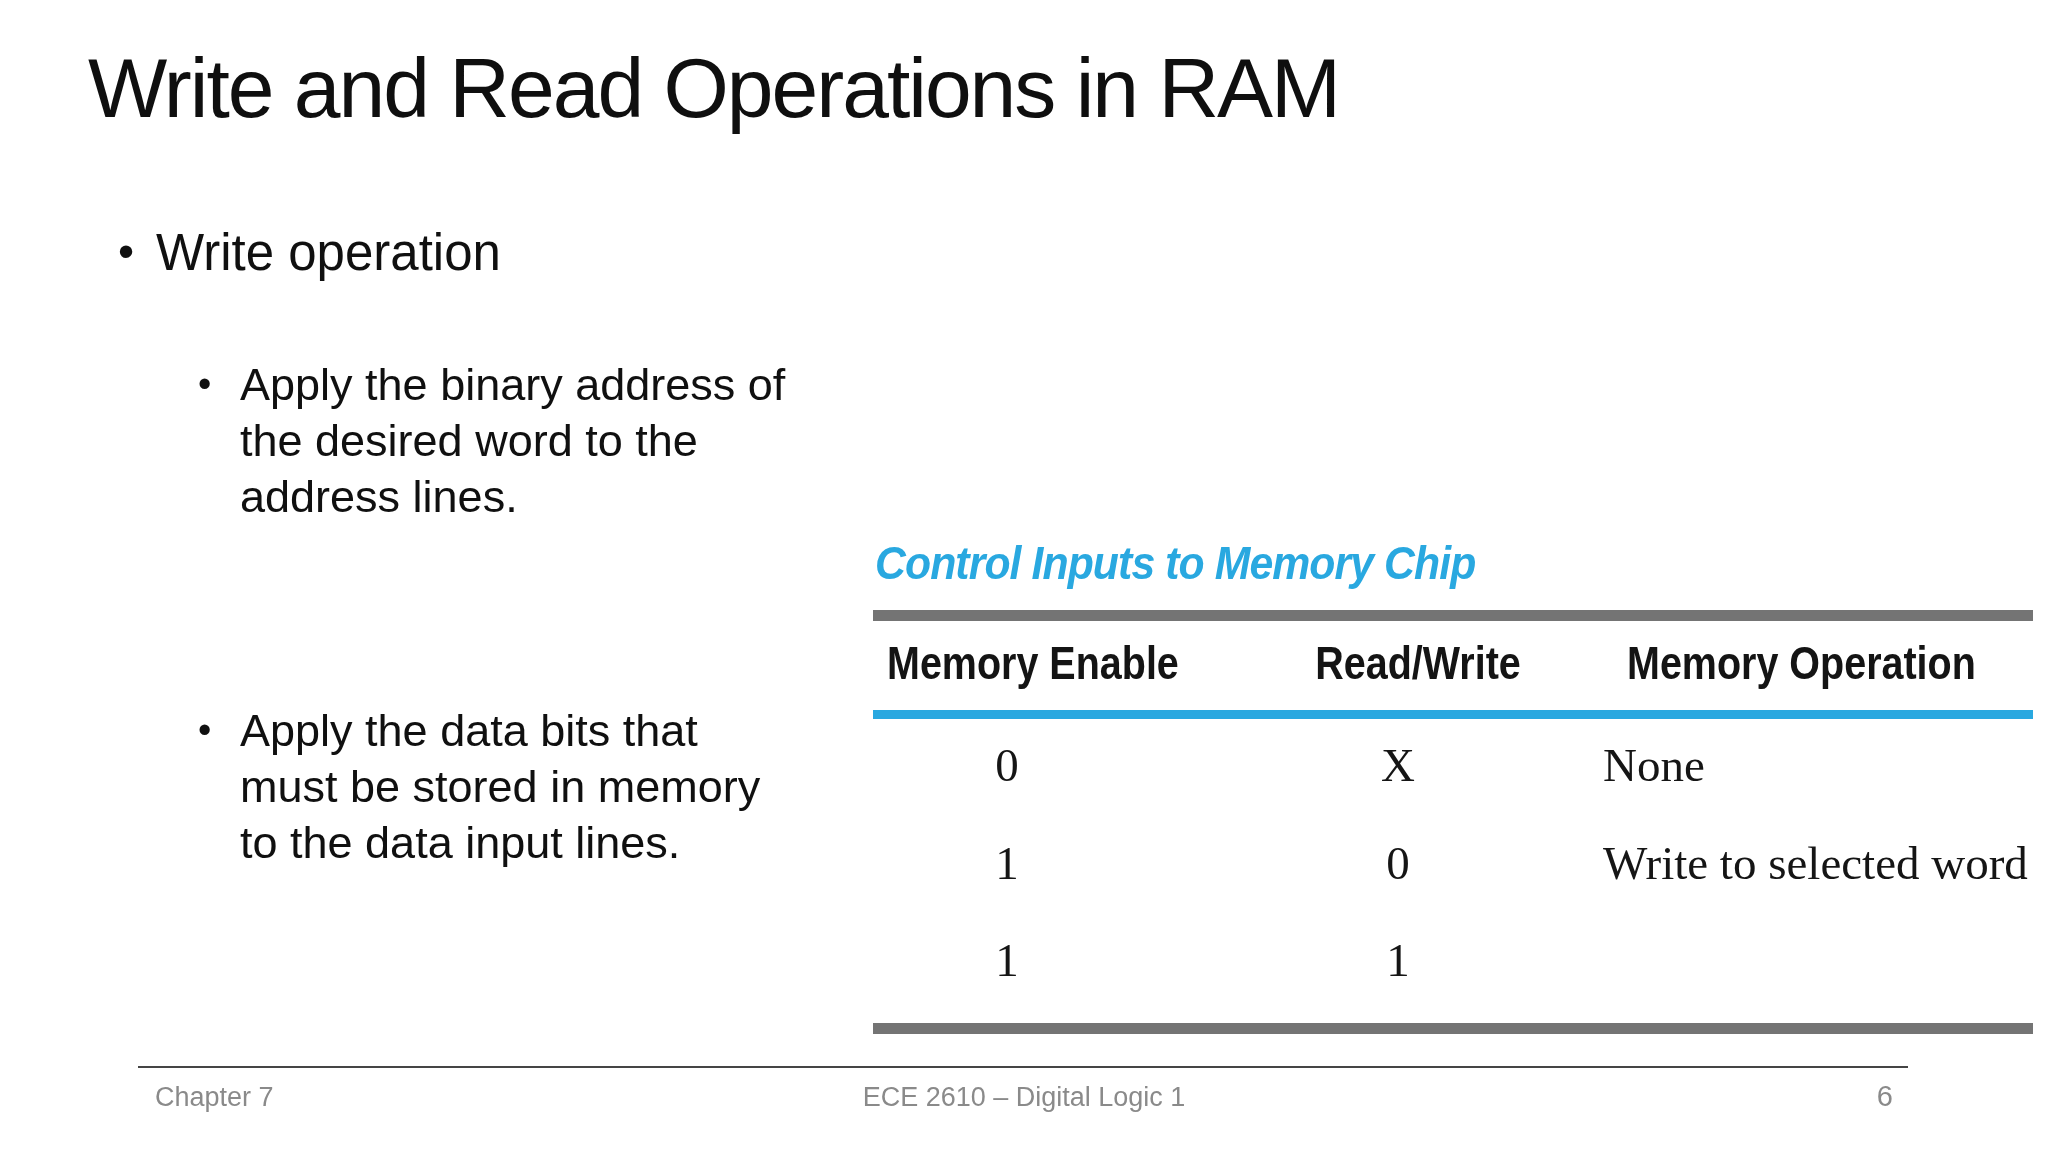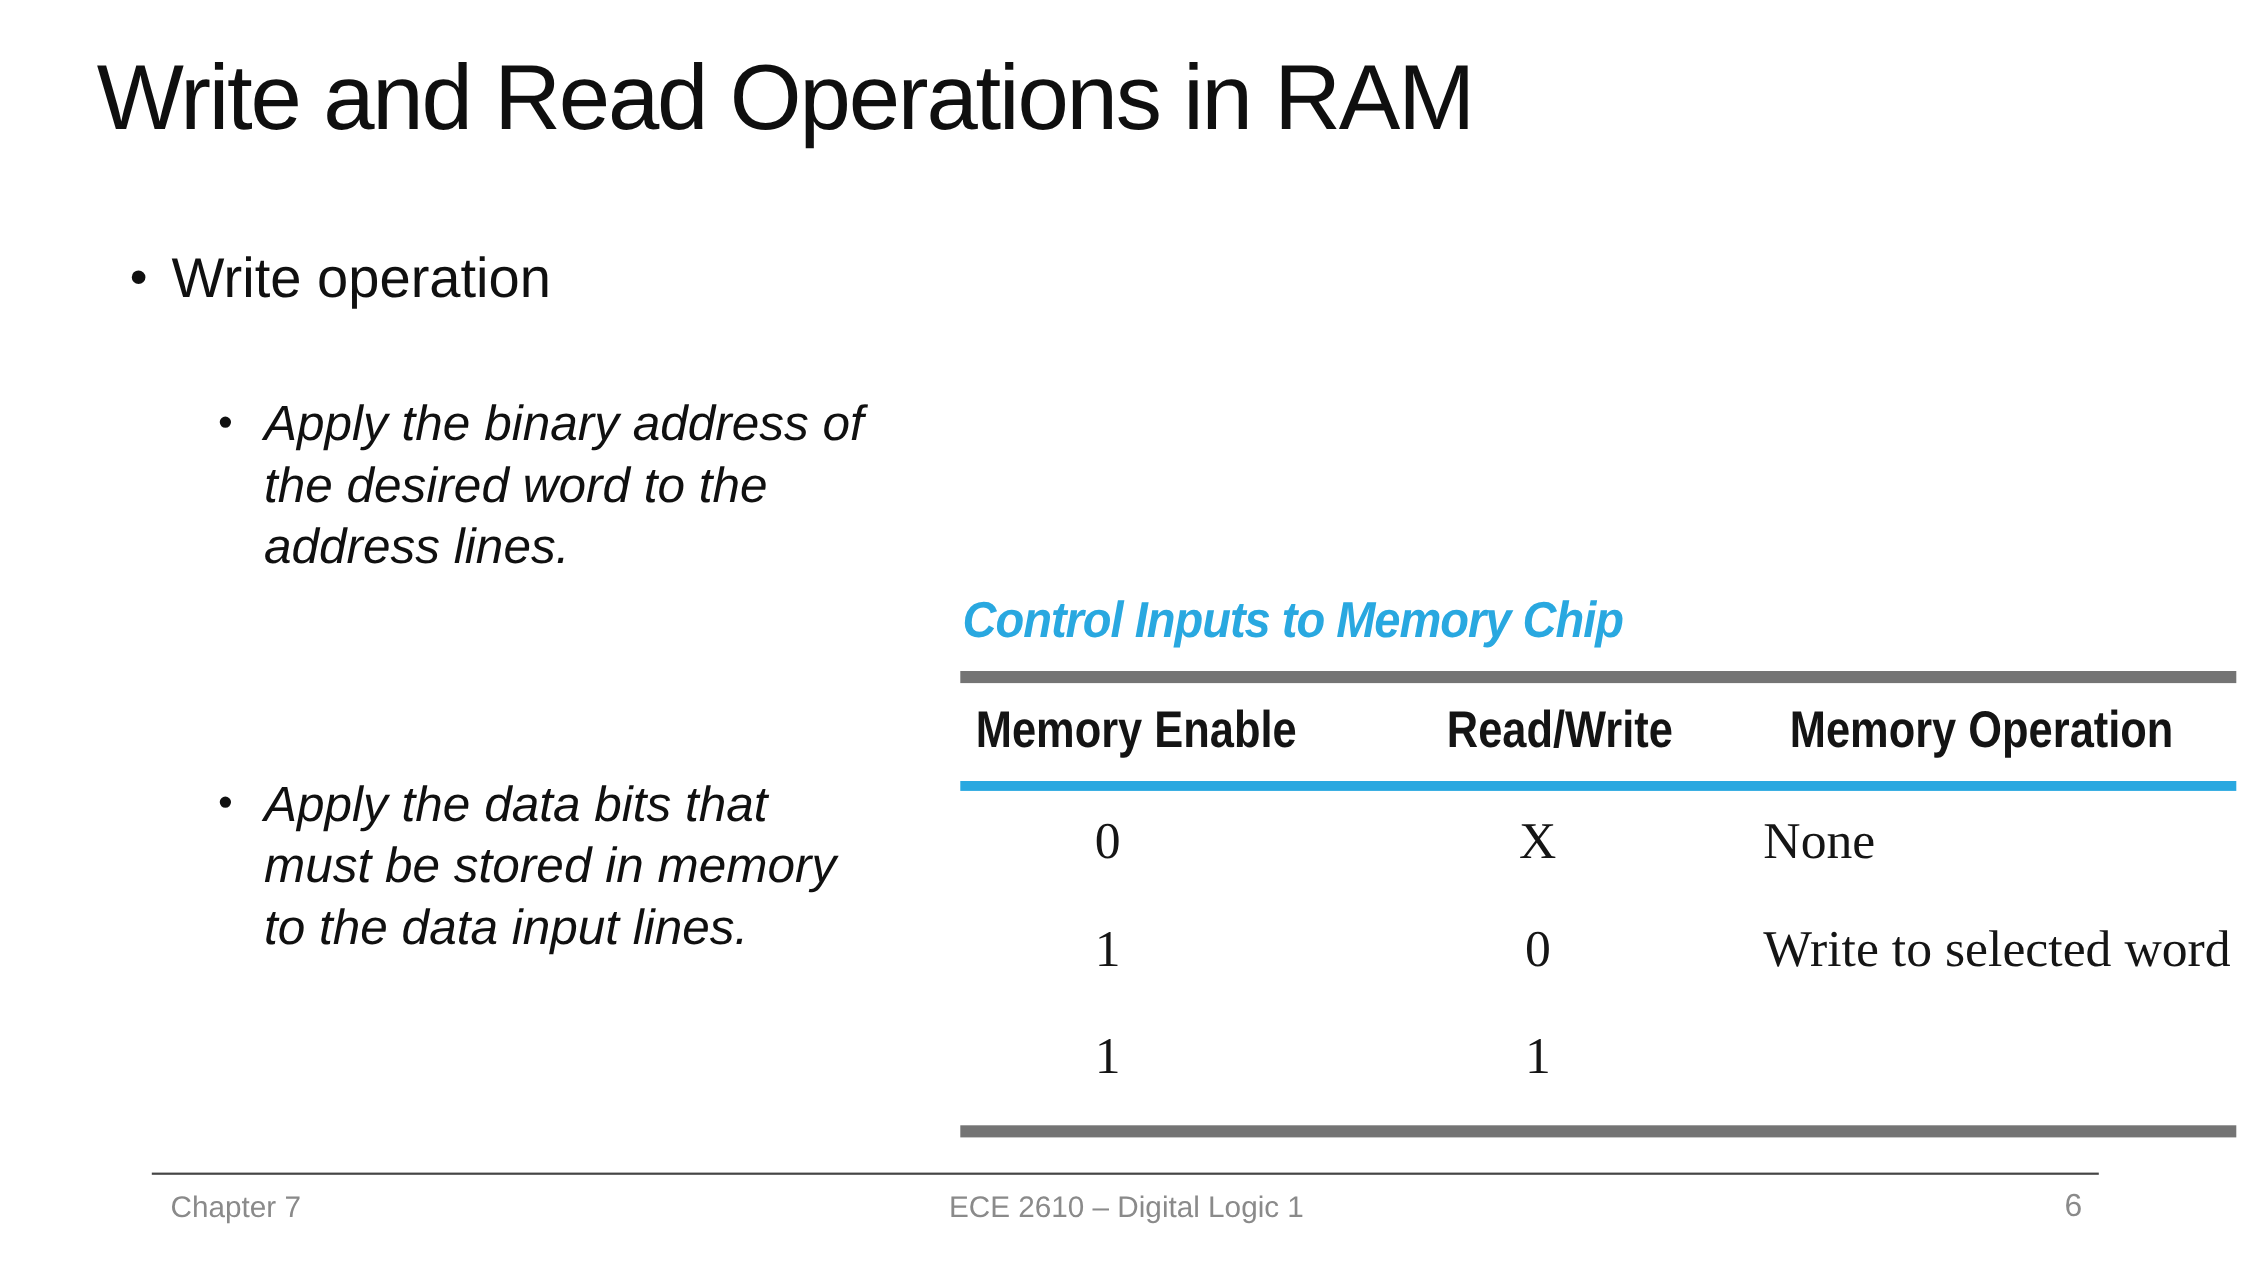--- a/index.html
+++ b/index.html
@@ -21,21 +21,21 @@
   .b{position:absolute;left:112px;width:760px;}
   .lvl1{
     font-size:51px;line-height:62px;color:#101010;
     padding-left:44px;position:relative;margin-top:44px;
   }
   .lvl1::before{
     content:"\2022";position:absolute;left:6px;top:-2px;font-size:46px;
   }
   .lvl2{
     font-size:45px;line-height:56px;color:#101010;
-    padding-left:128px;position:relative;white-space:pre-line;font-style:italic;
+    padding-left:128px;position:relative;white-space:pre-line;
   }
   .lvl2::before{
     content:"\2022";position:absolute;left:86px;top:-1px;font-size:38px;
   }
   .t0{top:178px;} .t1{top:251px;} .t2{top:429px;} .t3{top:605px;}
   .t4{top:684px;}
 
   
   .figure{position:absolute;left:833px;top:540px;width:1160px;height:505px;margin-left:40px;}
   .fig-caption{

